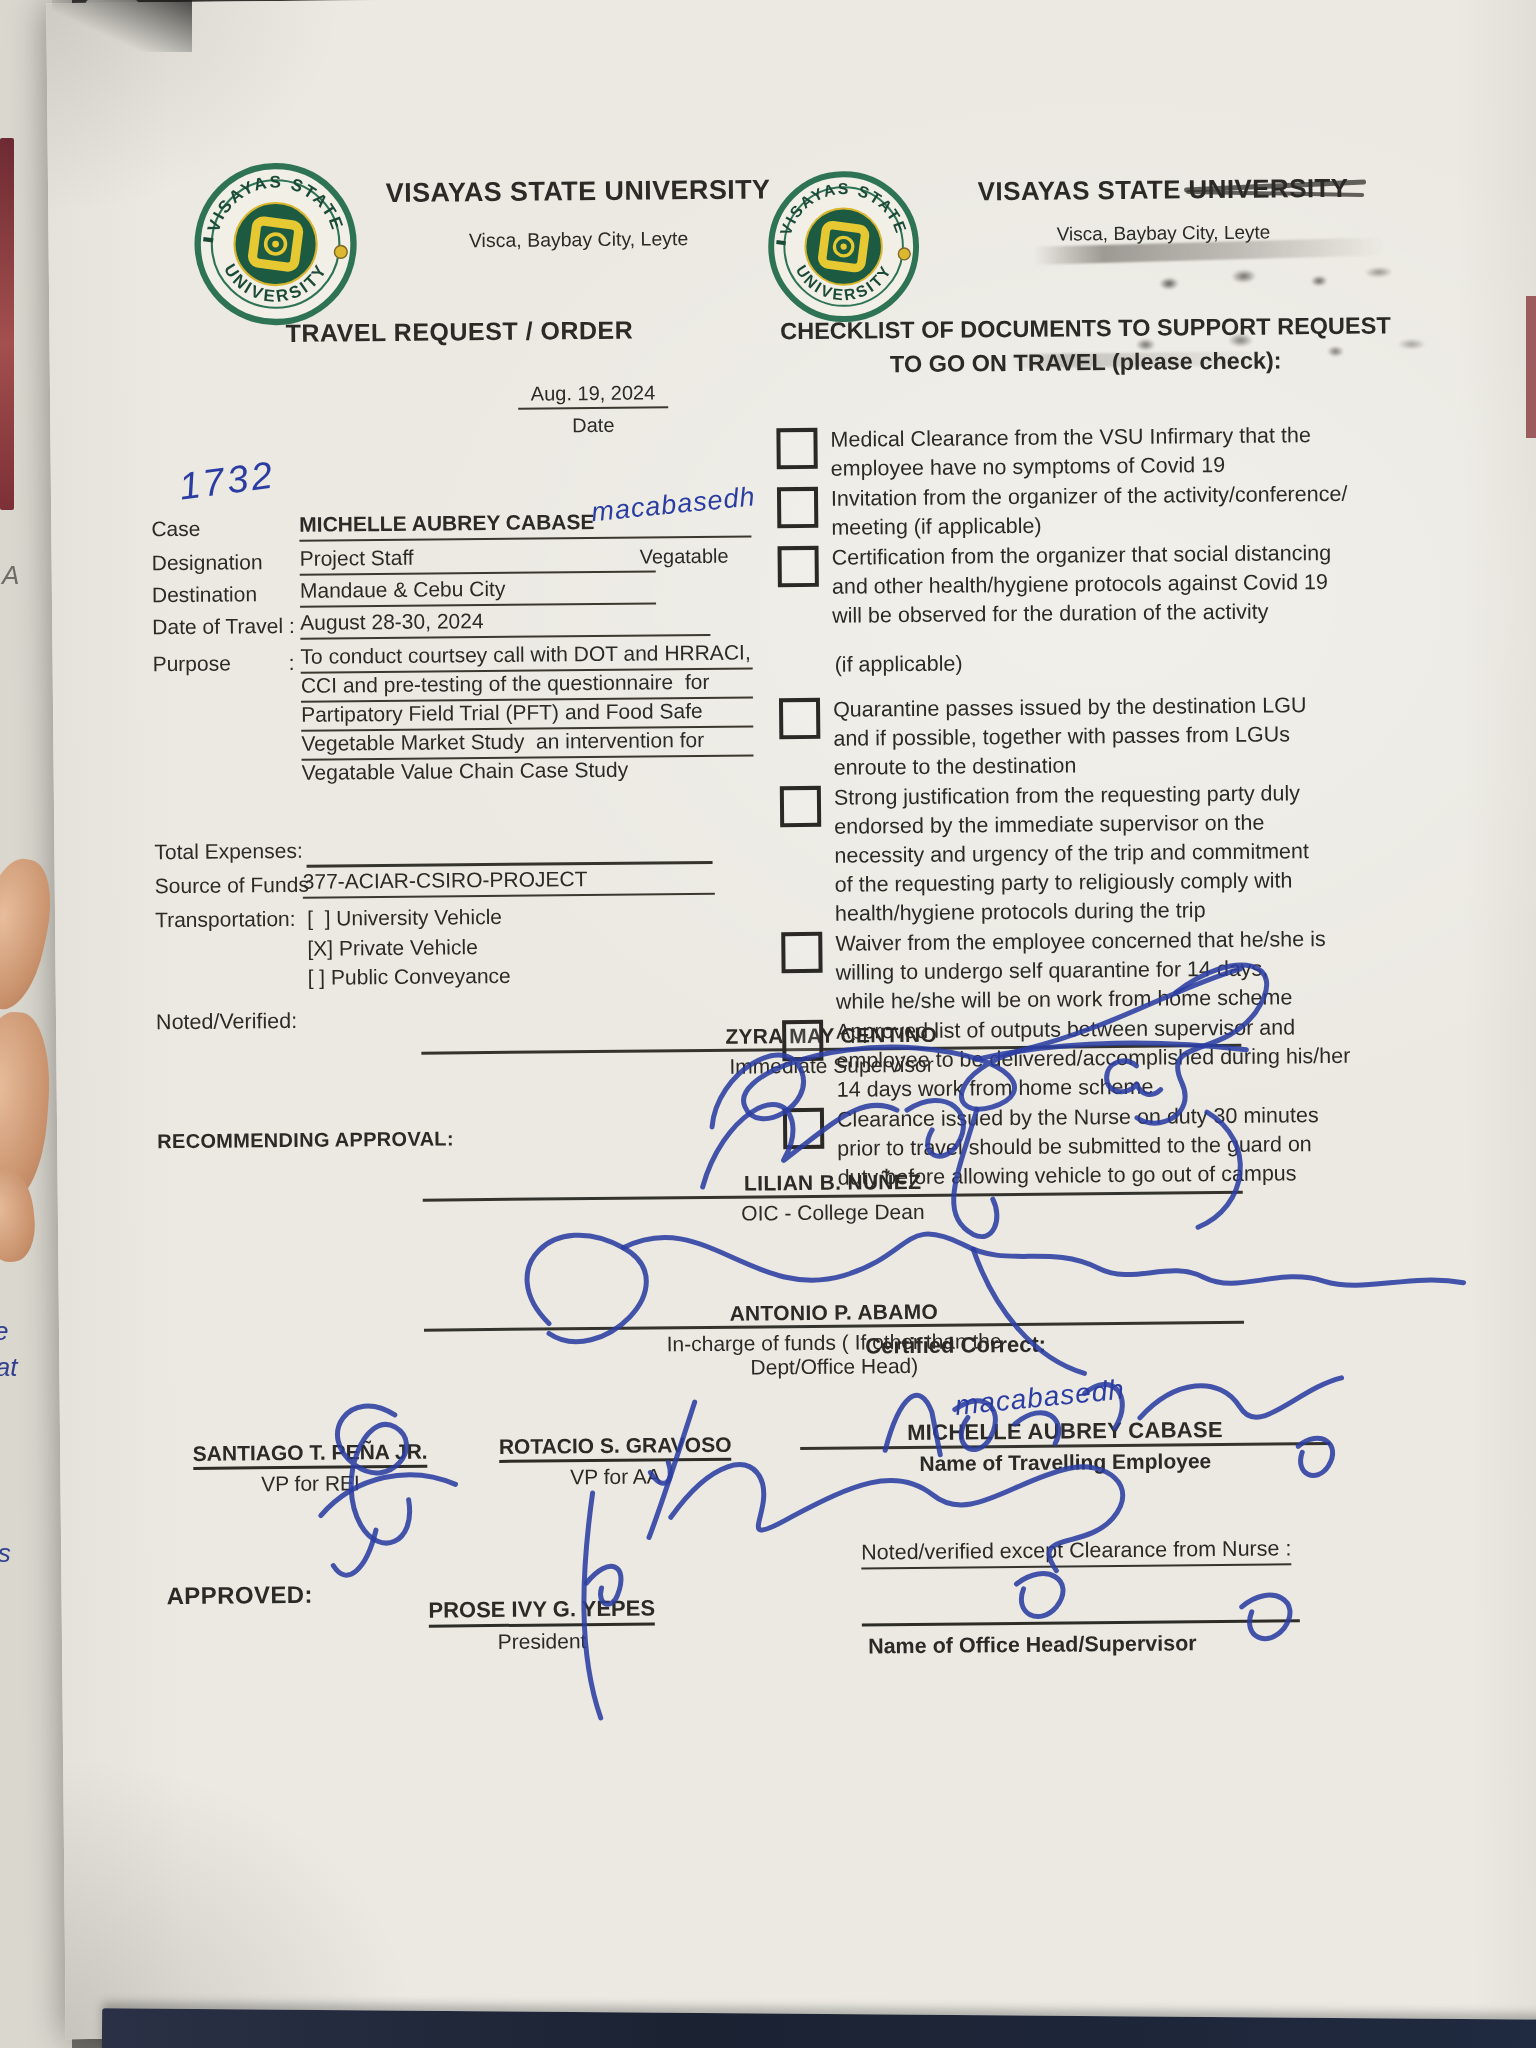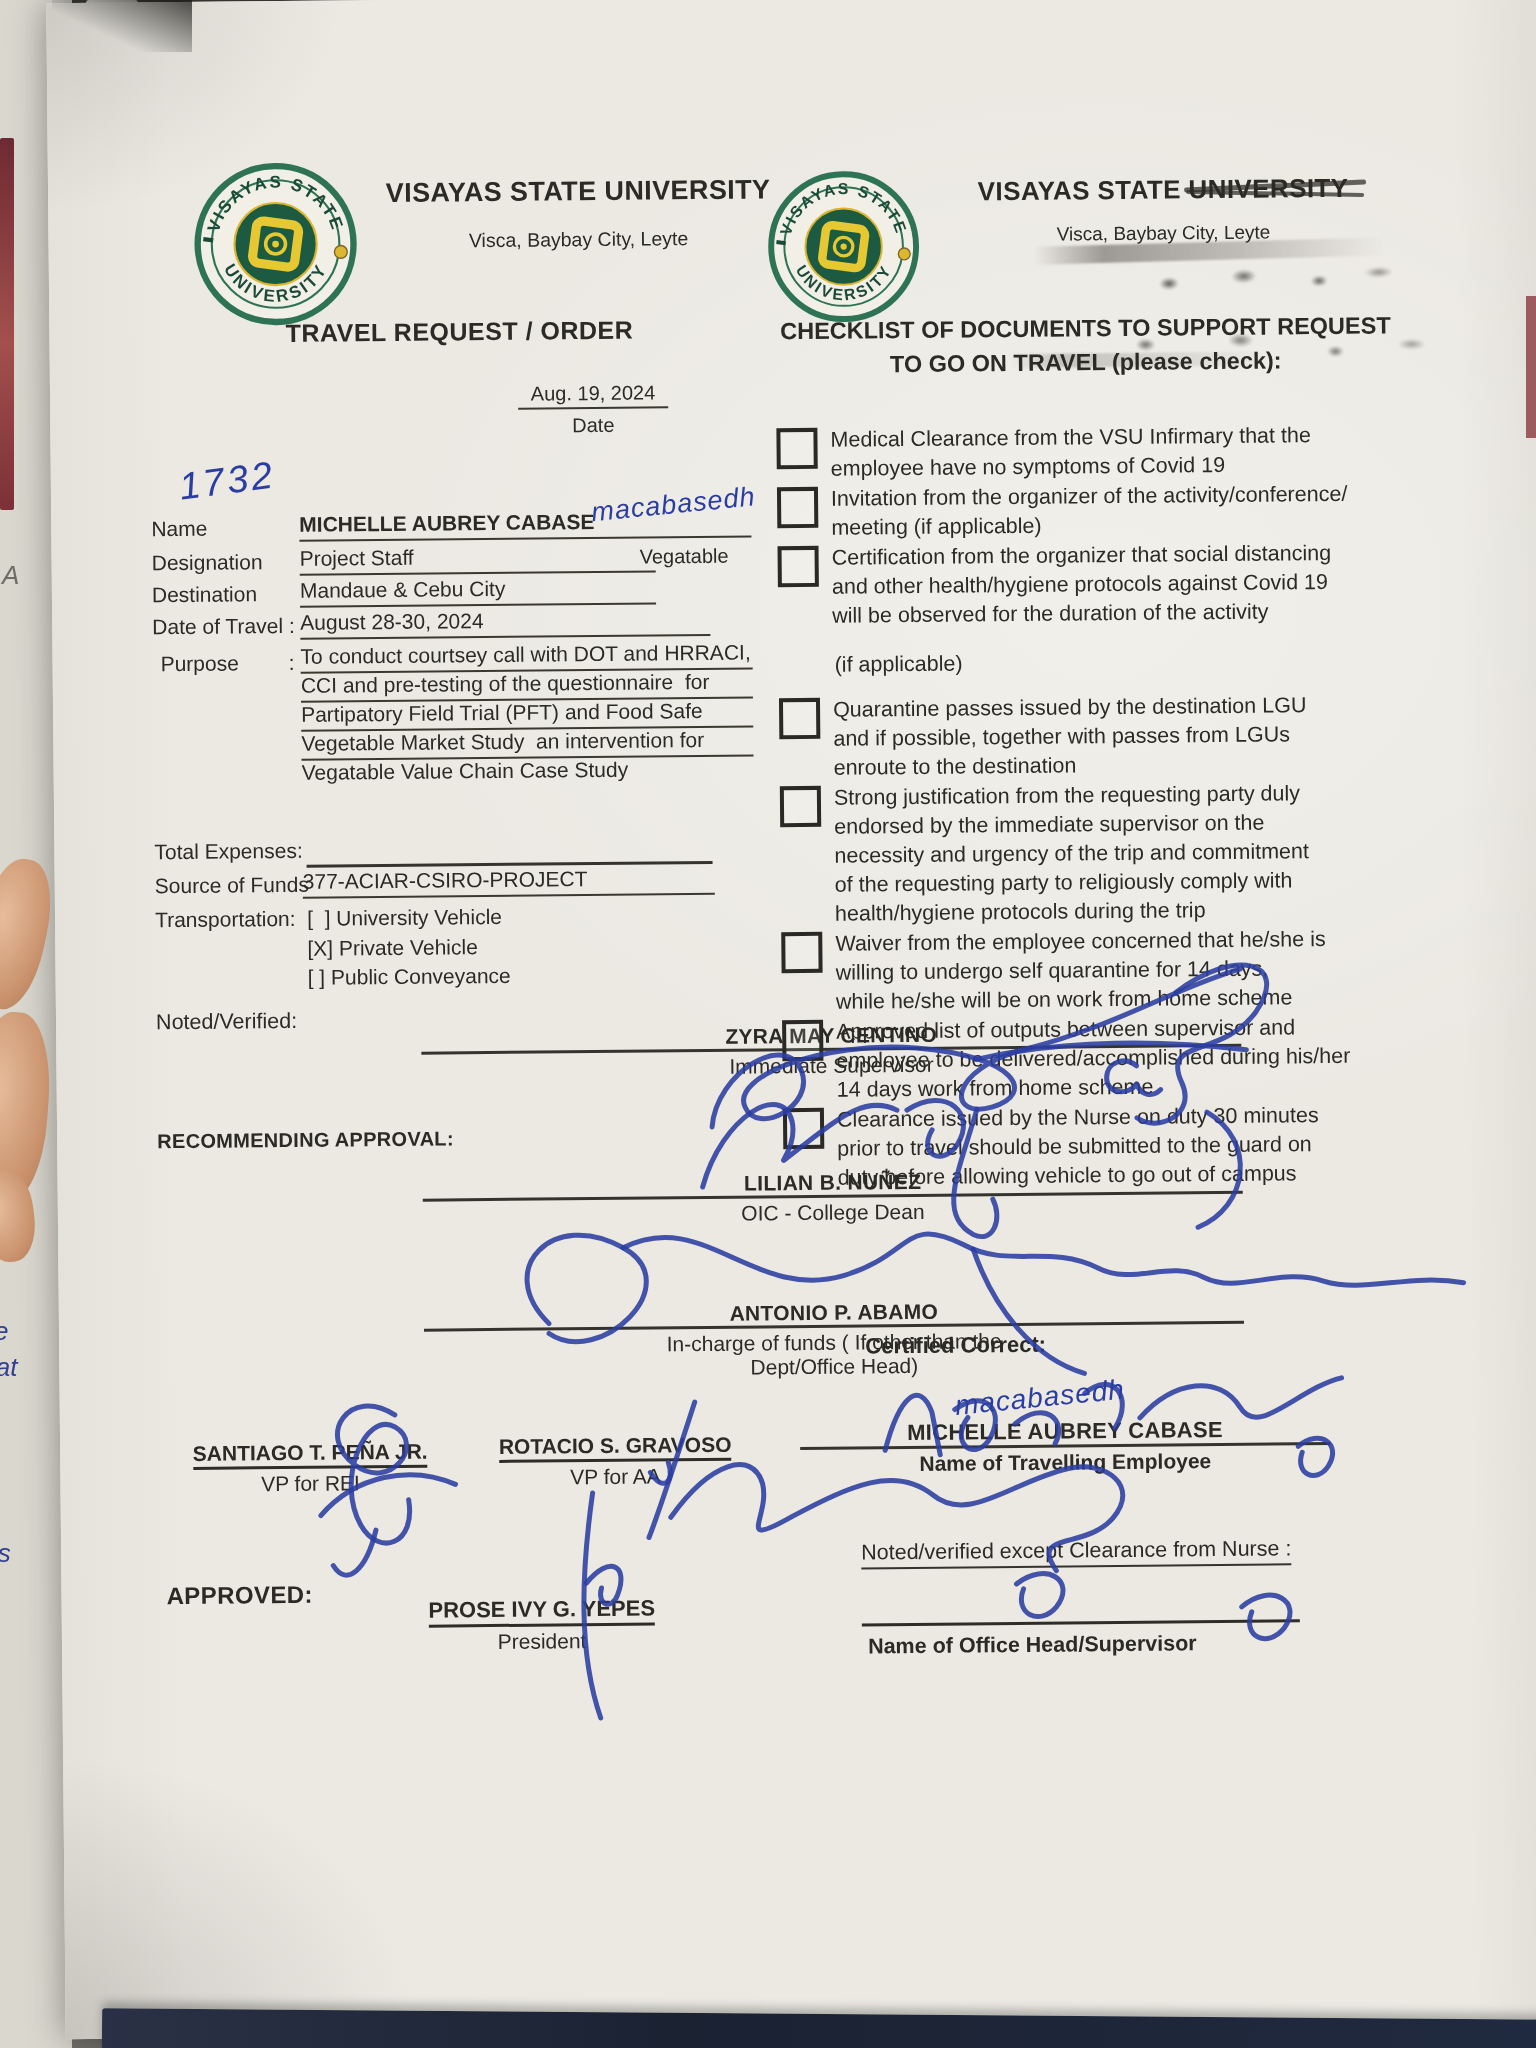--- a/index.html
+++ b/index.html
@@ -97,35 +97,35 @@
 
     <div class="abs b" style="left:300px;top:178px;width:460px;font-size:27px;text-align:center;letter-spacing:.4px;">VISAYAS STATE UNIVERSITY</div>
     <div class="abs" style="left:300px;top:230px;width:460px;font-size:19.5px;text-align:center;">Visca, Baybay City, Leyte</div>
     <div class="abs b" style="left:200px;top:318px;width:420px;font-size:25px;text-align:center;letter-spacing:.5px;">TRAVEL REQUEST / ORDER</div>
 
     <div class="abs" style="left:468px;top:384px;width:150px;text-align:center;font-size:20px;border-bottom:2.5px solid #3a382f;padding-bottom:2px;">Aug. 19, 2024</div>
     <div class="abs" style="left:468px;top:416px;width:150px;text-align:center;font-size:20px;">Date</div>
 
     <span class="abs ink hand" style="left:128px;top:458px;font-size:38px;transform:rotate(-7deg);letter-spacing:3px;">1732</span>
 
-    <span class="abs t21" style="left:100px;top:515px;">Name</span>
+    <span class="abs t21" style="left:100px;top:515px;">Case</span>
     <div class="abs uval b" style="left:248px;top:512px;width:452px;">MICHELLE AUBREY CABASE</div>
     <span class="abs ink hand" style="left:540px;top:492px;font-size:27px;transform:rotate(-5deg);">macabasedh</span>
     <span class="abs" style="left:588px;top:548px;font-size:20px;">Vegatable</span>
 
     <span class="abs t21" style="left:100px;top:549px;">Designation</span>
     <div class="abs uval" style="left:248px;top:546px;width:356px;">Project Staff</div>
 
     <span class="abs t21" style="left:100px;top:581px;">Destination</span>
     <div class="abs uval" style="left:248px;top:578px;width:356px;">Mandaue &amp; Cebu City</div>
 
     <span class="abs t21" style="left:100px;top:613px;">Date of Travel :</span>
     <div class="abs uval" style="left:248px;top:610px;width:410px;">August 28-30, 2024</div>
 
-    <span class="abs t21" style="left:108px;top:650px;">Purpose</span>
+    <span class="abs t21" style="left:100px;top:650px;">Purpose</span>
     <span class="abs t21" style="left:236px;top:650px;">:</span>
     <div class="abs uval" style="left:248px;top:644px;width:452px;">To conduct courtsey call with DOT and HRRACI,</div>
     <div class="abs uval" style="left:248px;top:673px;width:452px;">CCI and pre-testing of the questionnaire  for</div>
     <div class="abs uval" style="left:248px;top:702px;width:452px;">Partipatory Field Trial (PFT) and Food Safe</div>
     <div class="abs uval" style="left:248px;top:731px;width:452px;">Vegetable Market Study  an intervention for</div>
     <div class="abs" style="left:248px;top:760px;width:452px;height:24px;overflow:hidden;font-size:21px;white-space:pre-wrap;">Vegatable Value Chain Case Study</div>
 
     <span class="abs t21" style="left:100px;top:838px;">Total Expenses:</span>
     <div class="abs" style="left:252px;top:838px;width:406px;border-bottom:3px solid #35332d;height:26px;"></div>
 

